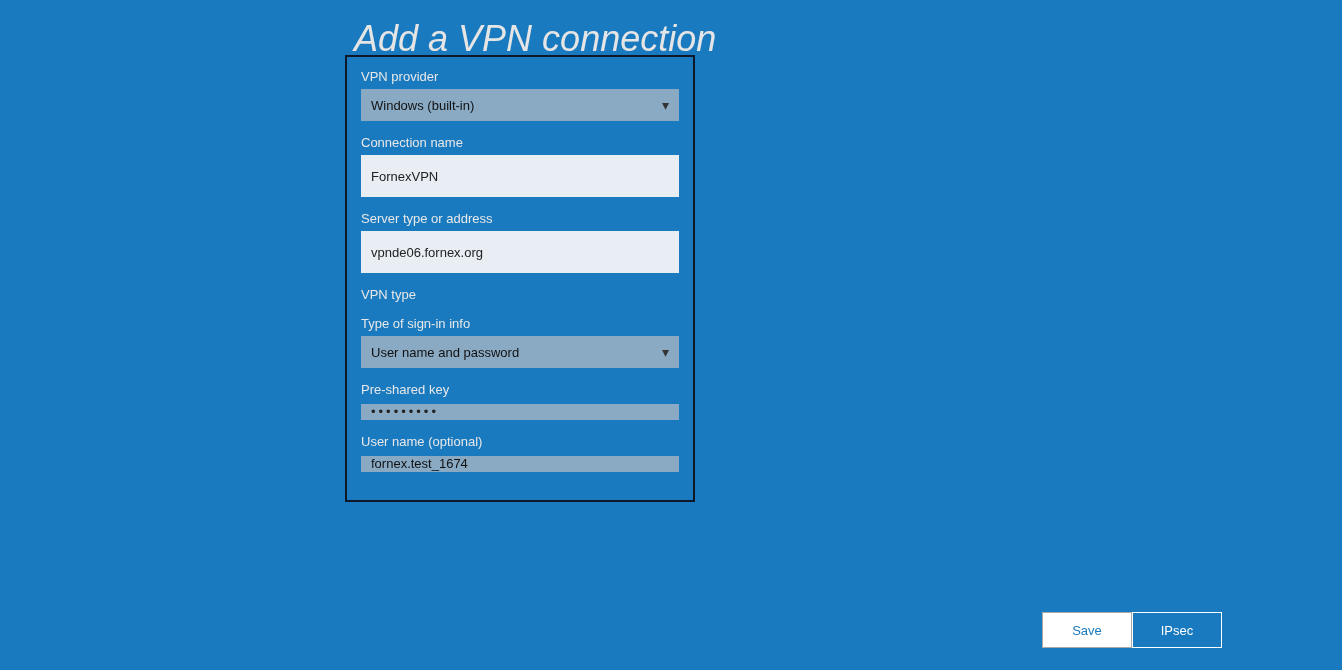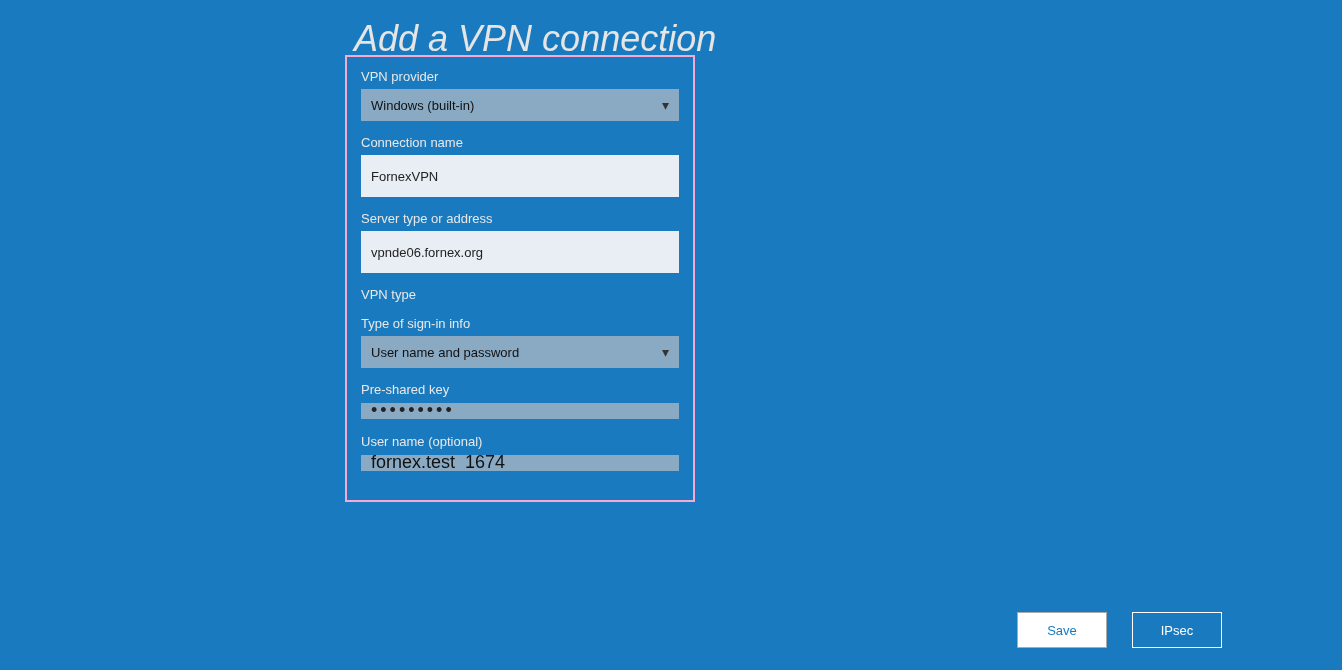--- a/index.html
+++ b/index.html
@@ -19,21 +19,21 @@
       font-size: 36px;
       font-weight: 300;
       color: #e5e5e5;
       font-style: italic;
     }
     .form-container {
       position: absolute;
       top: 55px;
       left: 345px;
       width: 350px;
-      border: 2px solid #f9a8d4;
+      border: 2px solid #0f172a;
       background-color: #1a7abf;
       padding: 12px 14px 14px 14px;
       overflow-y: auto;
       max-height: 600px;
     }
     .field-group {
       margin-bottom: 14px;
     }
     .field-label {
       font-size: 13px;
@@ -78,31 +78,31 @@
       color: #333;
       pointer-events: none;
       font-size: 14px;
     }
     .password-dots {
       width: 100%;
       padding: 7px 10px;
       background-color: #8aaac4;
       border: none;
       outline: none;
-      font-size: 18px;
+      font-size: 13px;
       color: #222;
       height: 16px;
       letter-spacing: 3px;
     }
     .buttons-area {
       position: absolute;
       bottom: 22px;
       right: 120px;
       display: flex;
-      gap: 25px;
+      gap: 0;
       margin-top: 32px;
     }
     .btn {
       width: 90px;
       height: 36px;
       font-size: 13px;
       cursor: pointer;
       border: none;
       font-family: 'Segoe UI', Arial, sans-serif;
     }

